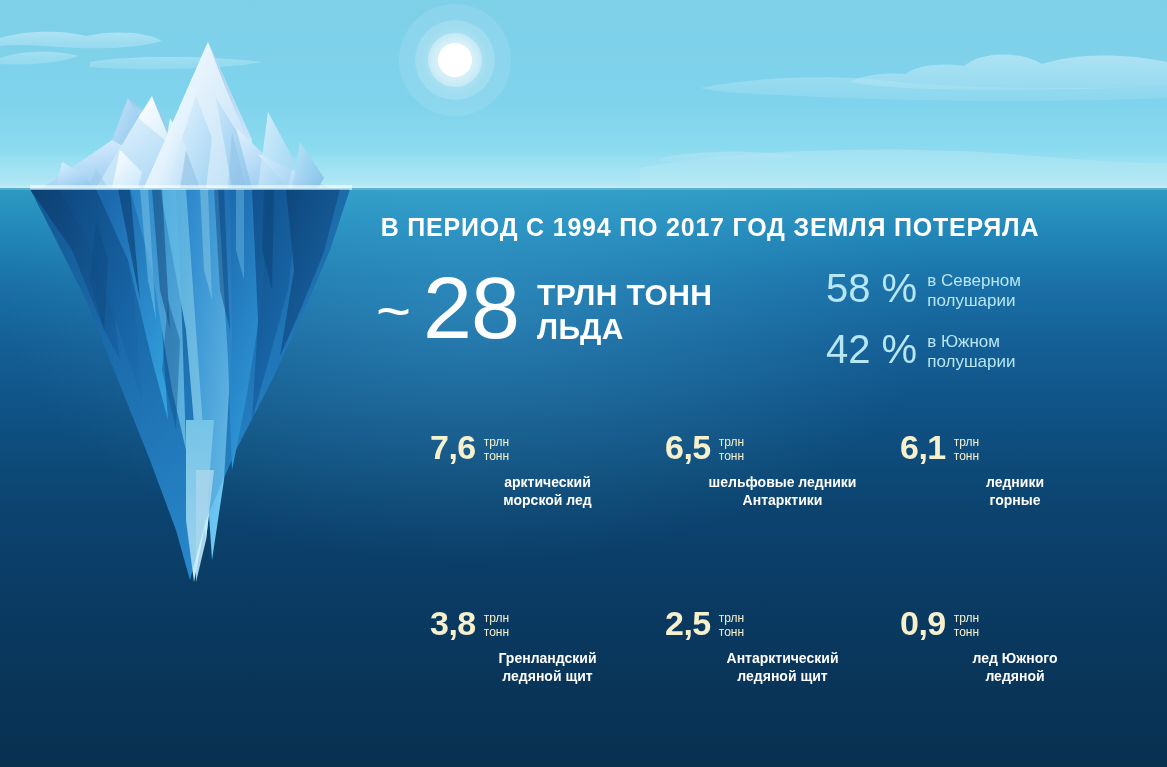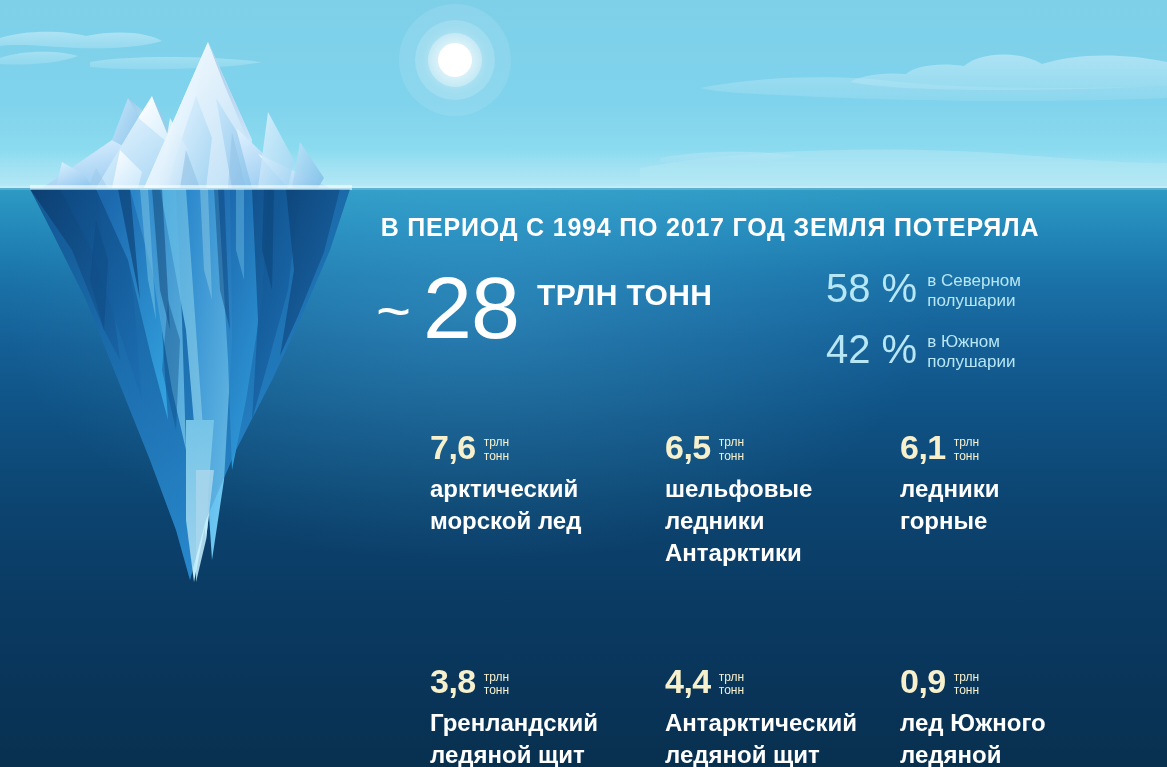--- a/index.html
+++ b/index.html
@@ -201,24 +201,25 @@
   .stat-unit {
     color: #f6f0cd;
     font-size: 12px;
     line-height: 1.16;
     margin-left: 8px;
     margin-top: 18px;
   }
   .stat-unit span { display: block; }
   .stat-label {
     color: #ffffff;
-    font-size: 24px;
+    font-size: 14px;
     font-weight: bold;
     line-height: 1.33;
     margin-top: 9px;
+    text-align: center;
   }
   .stat-label span { display: block; }
 </style>
 </head>
 <body>
 
 <div id="stage">
 
   <div class="sky"></div>
   <div class="sky-band"></div>
@@ -386,20 +387,21 @@
 
   <div class="content">
 
     <div class="headline">В ПЕРИОД С 1994 ПО 2017 ГОД ЗЕМЛЯ ПОТЕРЯЛА</div>
 
     <div class="big-row">
       <div class="tilde">~</div>
       <div class="big-number">28</div>
       <div class="big-unit">
         <span>ТРЛН ТОНН</span>
+        <span>ЛЬДА</span>
       </div>
     </div>
 
     <div class="hemis">
       <div class="hemi-row">
         <div class="hemi-pct">58 %</div>
         <div class="hemi-label">
           <span>в Северном</span>
           <span>полушарии</span>
         </div>
@@ -469,21 +471,21 @@
             </div>
           </div>
           <div class="stat-label">
             <span>Гренландский</span>
             <span>ледяной щит</span>
           </div>
         </div>
 
         <div class="stat-cell c2">
           <div class="stat-top">
-            <div class="stat-num">4,4</div>
+            <div class="stat-num">2,5</div>
             <div class="stat-unit">
               <span>трлн</span>
               <span>тонн</span>
             </div>
           </div>
           <div class="stat-label">
             <span>Антарктический</span>
             <span>ледяной щит</span>
           </div>
         </div>

